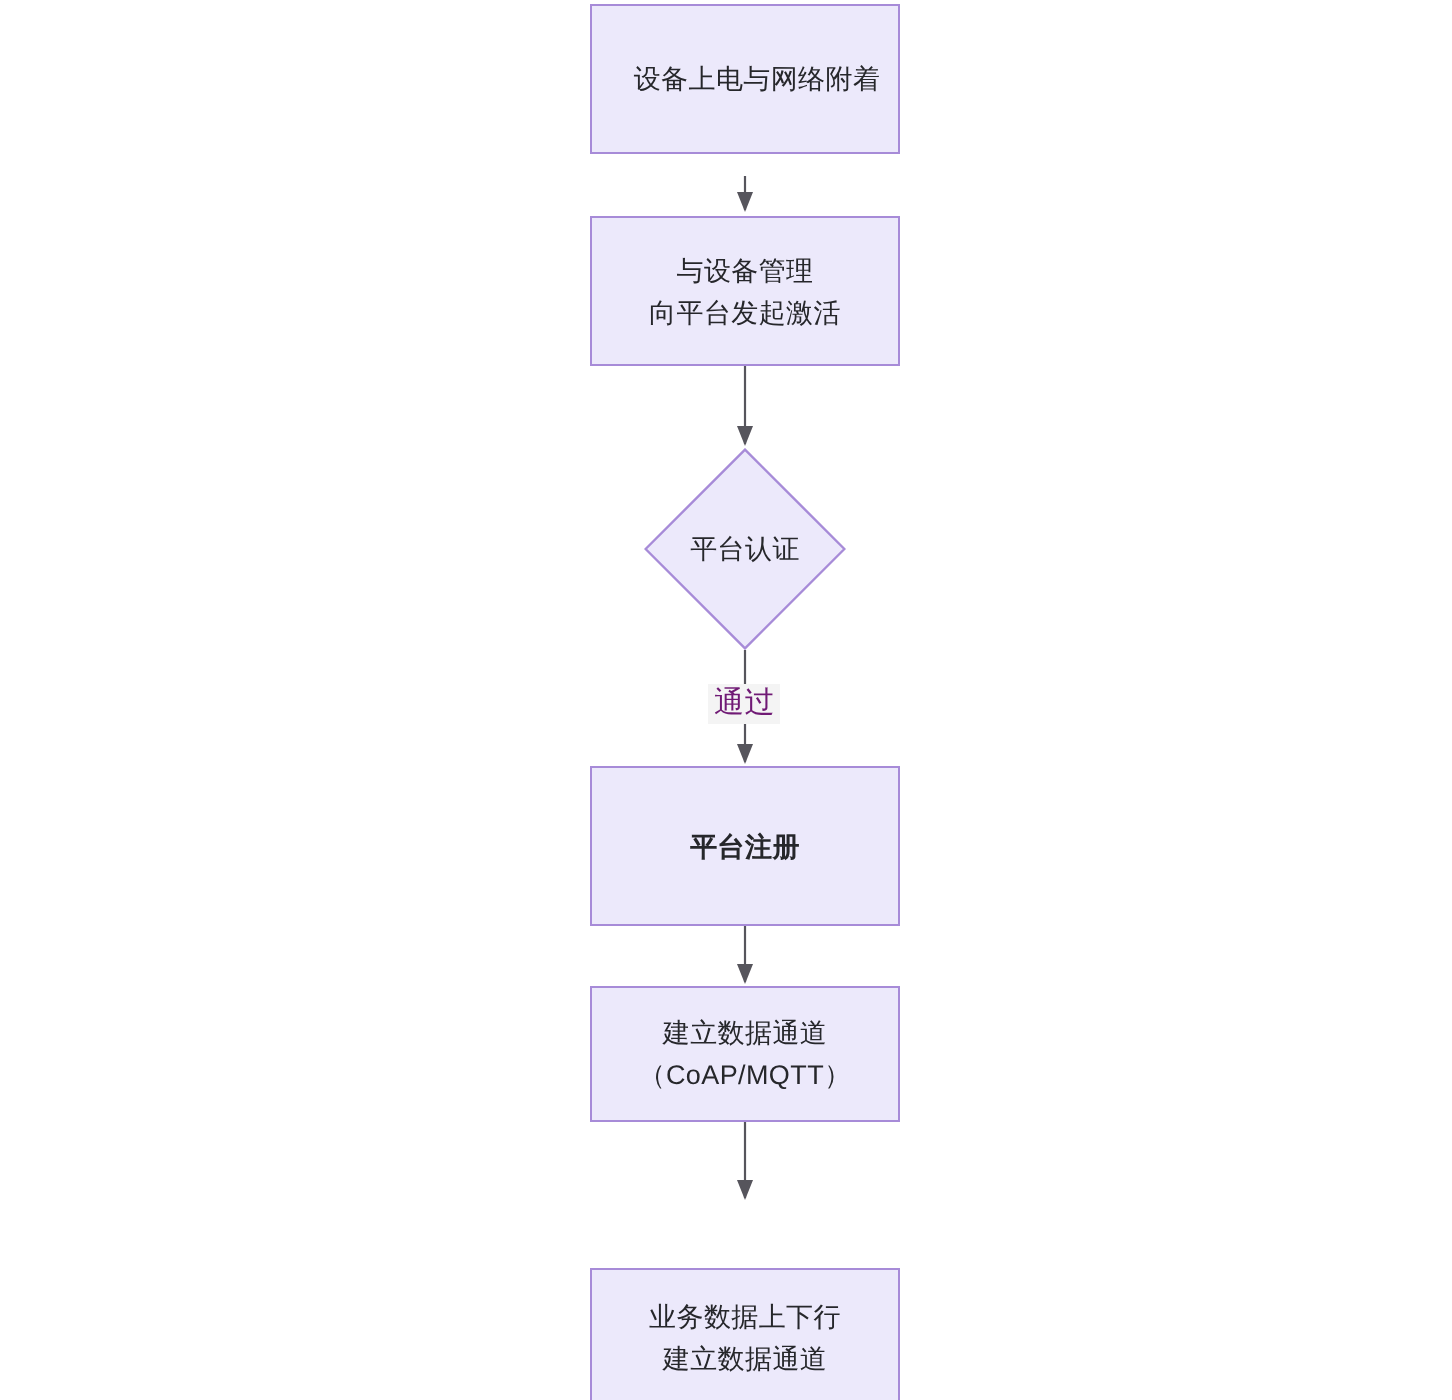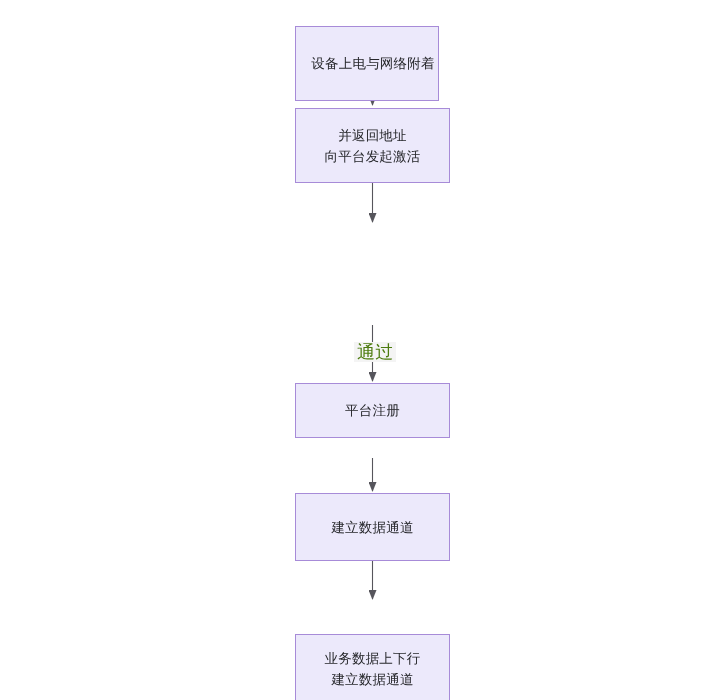--- a/index.html
+++ b/index.html
@@ -61,22 +61,22 @@
     color: #26272b;
     font-size: 13.5px;
     line-height: 21px;
     text-align: center;
     letter-spacing: 0.2px;
     white-space: nowrap;
   }
   .edge-label {
     position: absolute;
     background: #f4f4f4;
-    color: #4d7c0f;
-    font-size: 18px;
+    color: #701a75;
+    font-size: 15px;
     line-height: 18px;
     padding: 1px 3px;
     white-space: nowrap;
     letter-spacing: 0.2px;
   }
 </style>
 </head>
 <body>
 
 <div id="canvas">
@@ -92,38 +92,45 @@
 
     <line x1="372.5" y1="183" x2="372.5" y2="222" stroke="#56555c" stroke-width="1.1" marker-end="url(#arrowhead)"></line>
 
     <line x1="372.5" y1="325" x2="372.5" y2="381" stroke="#56555c" stroke-width="1.1" marker-end="url(#arrowhead)"></line>
 
     <line x1="372.5" y1="458" x2="372.5" y2="491" stroke="#56555c" stroke-width="1.1" marker-end="url(#arrowhead)"></line>
 
     <line x1="372.5" y1="561" x2="372.5" y2="599" stroke="#56555c" stroke-width="1.1" marker-end="url(#arrowhead)"></line>
   </svg>
 
-  <div class="node" style="left:295px; top:26px; width:144px; height:75px;padding-left:12px;">
+  <div class="node" style="left:295px; top:2px; width:155px; height:75px;padding-left:12px;">
     <span>设备上电与网络附着</span>
   </div>
 
   <div class="node" style="left:295px; top:108px; width:155px; height:75px;">
-    <span>并返回地址</span>
+    <span>与设备管理</span>
     <span class="line2">向平台发起激活</span>
   </div>
 
+  <div class="diamond-wrap" style="left:322px; top:224px;">
+    <svg class="diamond-shape" viewBox="0 0 101 101">
+      <polygon points="50.5,0.8 100.2,50.5 50.5,100.2 0.8,50.5" fill="#ece9fb" stroke="#a78bd8" stroke-width="1.2"></polygon>
+    </svg>
+    <div class="diamond-label">平台认证</div>
+  </div>
 
   <div class="edge-label" style="left:354px; top:342px;">通过</div>
 
-  <div class="node" style="left:295px; top:383px; width:155px; height:55px;">
+  <div class="node" style="left:295px; top:383px; width:155px; height:80px;font-weight:bold;">
     <span>平台注册</span>
   </div>
 
   <div class="node" style="left:295px; top:493px; width:155px; height:68px;text-align:center;">
     <span>建立数据通道</span>
+    <span class="line2">（CoAP/MQTT）</span>
   </div>
 
   <div class="node" style="left:295px; top:634px; width:155px; height:69px;">
     <span>业务数据上下行</span>
     <span class="line2">建立数据通道</span>
   </div>
 
 </div>
 
 </body></html>

